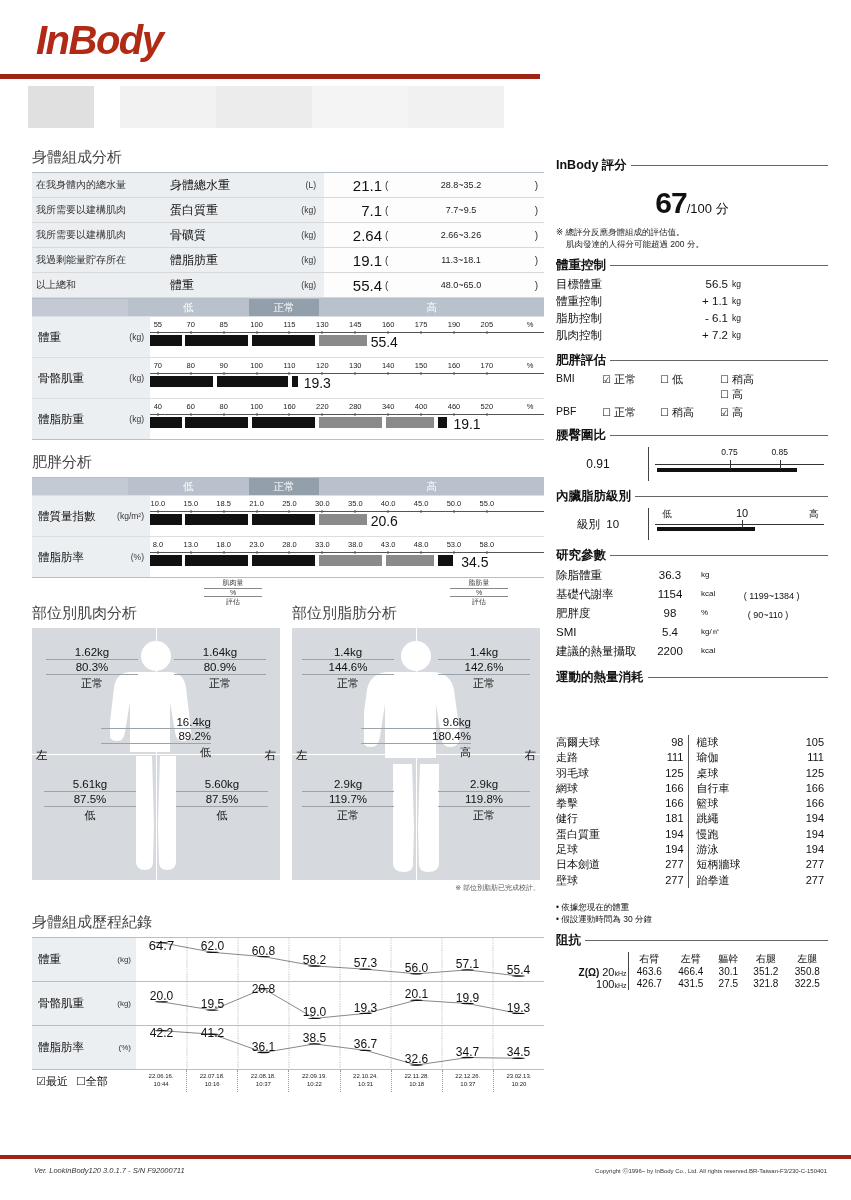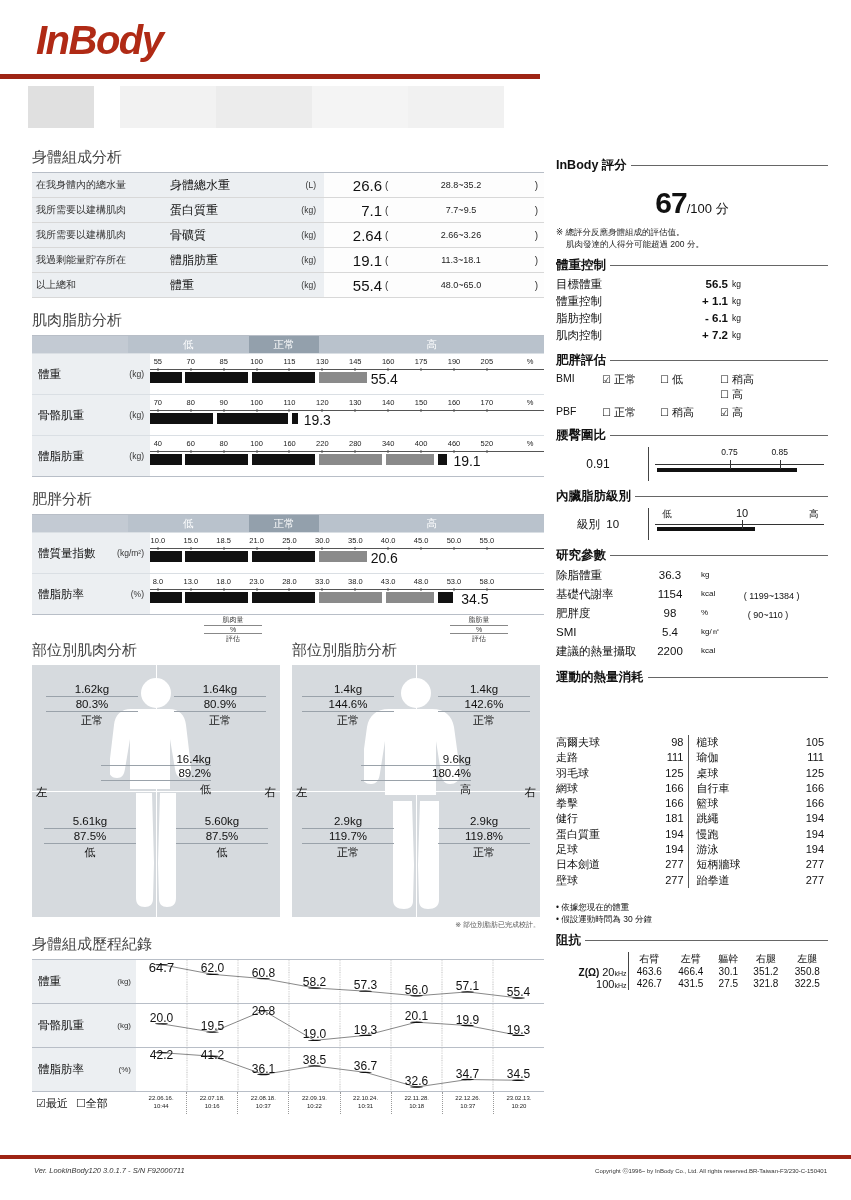--- a/index.html
+++ b/index.html
@@ -137,21 +137,21 @@
            border-left: 1px dotted #999; padding-top: 2px; }
   .dcell:first-child { border-left: none; }
 
   
   .score { text-align: center; margin: 12px 0 6px; }
   .score .big { font-size: 30px; font-weight: bold; letter-spacing: -1px; }
   .score .small { font-size: 13px; }
   .note { font-size: 8.5px; color: #222; line-height: 12px; margin-bottom: 4px; }
   .kv { display: flex; font-size: 11.5px; line-height: 15px; }
   .kv .k { width: 96px; }
-  .kv .v { width: 76px; text-align: right; font-weight: bold; }
+  .kv .v { width: 76px; text-align: right; }
   .kv .un { padding-left: 4px; font-size: 8.5px; align-self: flex-end; padding-bottom:2px; }
   .chkrow { display: flex; align-items: flex-start; font-size: 11px; margin: 3px 0; }
   .chkrow .lab { width: 46px; font-size: 10.5px; }
   .chk { display: inline-block; margin-right: 3px; font-size: 10px; }
   .whr { display: flex; align-items: center; gap: 8px; margin: 3px 0 2px; }
   .whr .num { width: 84px; text-align: center; font-size: 12px; }
   .whr .gr { flex: 1; position: relative; height: 34px; border-left: 1px solid #444; }
   .whr .gtick { position: absolute; top: 0; font-size: 8.5px; transform: translateX(-50%); }
   .whr .gline { position: absolute; left: 6px; right: 4px; top: 17px; height: 1px; background: #333; }
   .whr .gbar { position: absolute; left: 8px; top: 21px; height: 4px; background: #111; }
@@ -200,21 +200,21 @@
 
   <div class="colL">
 
     <div class="sec-title">身體組成分析</div>
     <table class="bca">
       <tbody id="bca-body">
           <tr>
             <td class="c-desc">在我身體內的總水量</td>
             <td class="c-name">身體總水重</td>
             <td class="c-unit">(L)</td>
-            <td class="c-val vcell">26.6</td>
+            <td class="c-val vcell">21.1</td>
             <td class="c-par1 vcell">(</td>
             <td class="c-rng vcell">28.8~35.2</td>
             <td class="c-par2 vcell">)</td>
           </tr>
           <tr>
             <td class="c-desc">我所需要以建構肌肉</td>
             <td class="c-name">蛋白質重</td>
             <td class="c-unit">(kg)</td>
             <td class="c-val vcell">7.1</td>
             <td class="c-par1 vcell">(</td>
@@ -244,21 +244,20 @@
             <td class="c-name">體重</td>
             <td class="c-unit">(kg)</td>
             <td class="c-val vcell">55.4</td>
             <td class="c-par1 vcell">(</td>
             <td class="c-rng vcell">48.0~65.0</td>
             <td class="c-par2 vcell">)</td>
           </tr>
         </tbody>
     </table>
 
-    <div class="sec-title" style="margin-top:13px">肌肉脂肪分析</div>
     <div class="graphblk">
       <div class="bandrow">
         <div class="band-pad"></div>
         <div class="band band-low" style="width:29%">低</div>
         <div class="band band-norm" style="width:17%">正常</div>
         <div class="band band-high" style="width:54%">高</div>
       </div>
       <div id="mf-rows">
           <div class="grow">
       <div class="lbl">
@@ -577,21 +576,21 @@
             <div class="n2">119.8%</div>
             <div class="n3">正常</div>
           </div>
           <div class="sideL">左</div>
           <div class="sideR">右</div>
         </div>
         <div class="segnote">※ 部位別脂肪已完成校計。</div>
       </div>
     </div>
 
-    <div class="sec-title" style="margin-top:5px">身體組成歷程紀錄</div>
+    <div class="sec-title" style="margin-top:20px">身體組成歷程紀錄</div>
     <div class="hist">
       <div id="hist-rows">
           <div class="hrow">
             <div class="hlbl">
       <span>體重</span>
       <span class="u">(kg)</span>
     </div>
     <div class="hplot">
       <svg viewBox="0 0 100 100" preserveAspectRatio="none" style="position:absolute;inset:0;width:100%;height:100%">
         <line x1="12.5" y1="0" x2="12.5" y2="100" stroke="#ccc" stroke-width="0.3" stroke-dasharray="2,2"></line>

